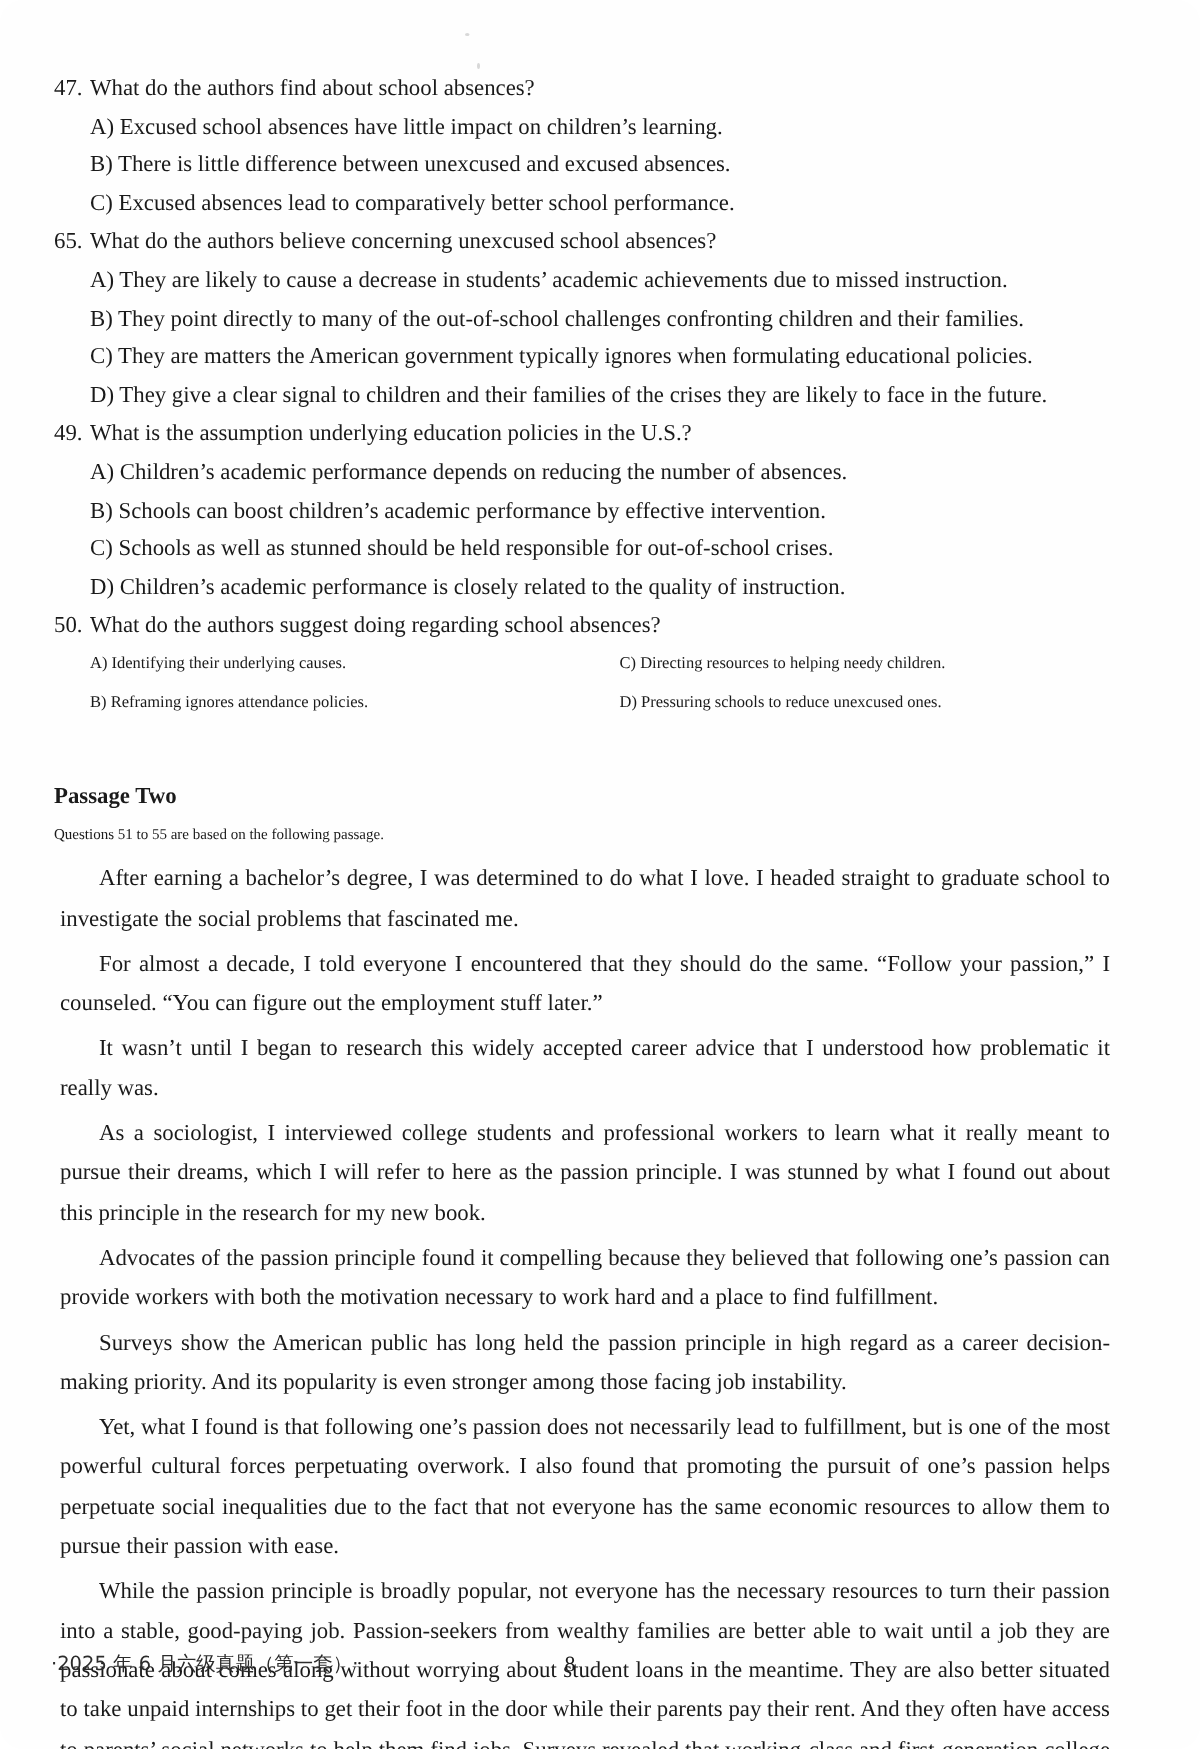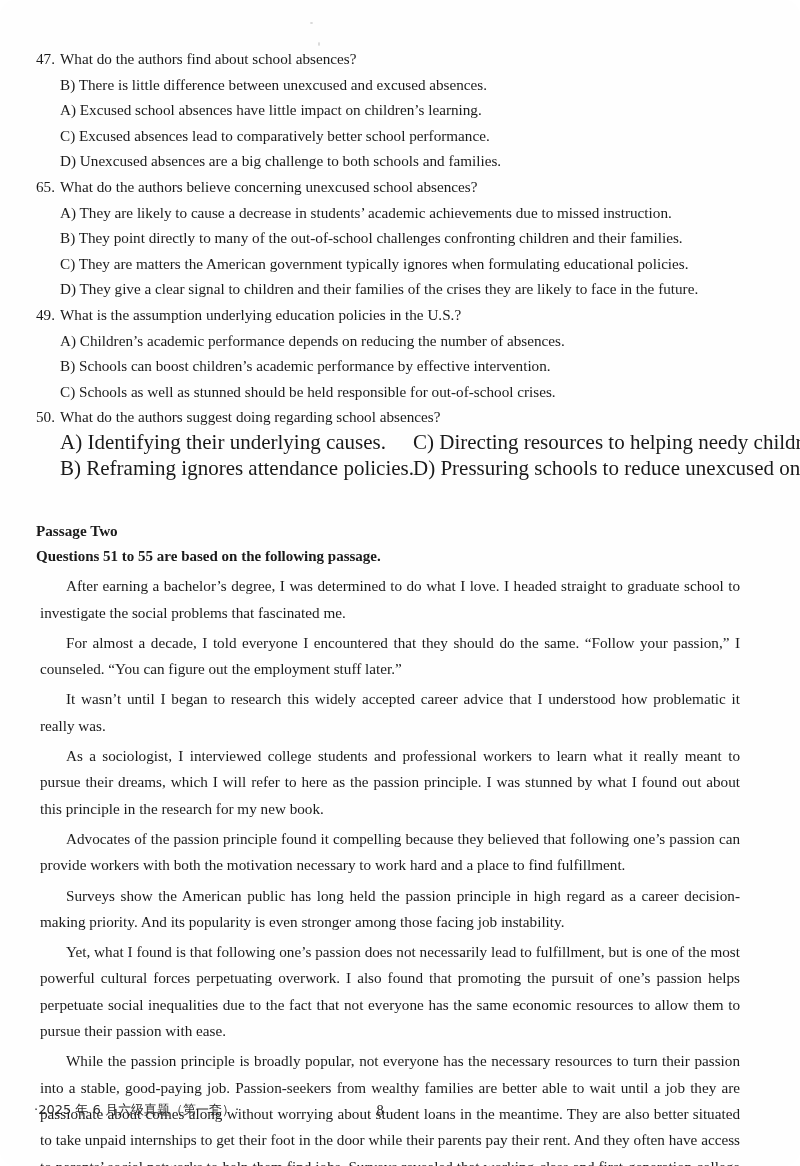--- a/index.html
+++ b/index.html
@@ -46,21 +46,21 @@
   }
   .opt {
     font-size: 15.2px;
     line-height: 25.6px;
     padding-left: 24px;
     white-space: nowrap;
   }
   
   .opt-row {
     display: flex;
-    font-size: 21px;
+    font-size: 11px;
     line-height: 25.6px;
     padding-left: 24px;
   }
   .opt-col-a {
     width: 353px;
     flex: 0 0 353px;
     white-space: nowrap;
   }
   .opt-col-b {
     white-space: nowrap;
@@ -70,23 +70,23 @@
   .passage-gap {
     height: 21px;
   }
   .passage-head {
     font-size: 15.2px;
     line-height: 25.6px;
     font-weight: bold;
     margin-top: 16px;
   }
   .questions-head {
-    font-size: 15px;
-    line-height: 25.6px;
-    font-weight: bold;
+    font-size: 10px;
+    line-height: 25.6px;
+    font-weight: normal;
   }
 
   
   .para {
     font-size: 15.2px;
     line-height: 26.3px;
     text-align: justify;
     text-justify: inter-word;
     text-indent: 26px;
     margin: 4px;
@@ -137,39 +137,39 @@
 
 <div class="page">
 
   <div class="speckle s1"></div>
   <div class="speckle s2"></div>
 
   <div class="content">
 
     <div class="question-block">
       <div class="q-stem"><span class="q-num">47.</span><span>What do the authors find about school absences?</span></div>
+      <div class="opt">A) Excused school absences have little impact on children’s learning.</div>
       <div class="opt">B) There is little difference between unexcused and excused absences.</div>
-      <div class="opt">A) Excused school absences have little impact on children’s learning.</div>
       <div class="opt">C) Excused absences lead to comparatively better school performance.</div>
-      <div class="opt">D) Unexcused absences are a big challenge to both schools and families.</div>
     </div>
 
     <div class="question-block">
       <div class="q-stem"><span class="q-num">65.</span><span>What do the authors believe concerning unexcused school absences?</span></div>
       <div class="opt">A) They are likely to cause a decrease in students’ academic achievements due to missed instruction.</div>
       <div class="opt">B) They point directly to many of the out-of-school challenges confronting children and their families.</div>
       <div class="opt">C) They are matters the American government typically ignores when formulating educational policies.</div>
       <div class="opt">D) They give a clear signal to children and their families of the crises they are likely to face in the future.</div>
     </div>
 
     <div class="question-block">
       <div class="q-stem"><span class="q-num">49.</span><span>What is the assumption underlying education policies in the U.S.?</span></div>
       <div class="opt">A) Children’s academic performance depends on reducing the number of absences.</div>
       <div class="opt">B) Schools can boost children’s academic performance by effective intervention.</div>
       <div class="opt">C) Schools as well as stunned should be held responsible for out-of-school crises.</div>
+      <div class="opt">D) Children’s academic performance is closely related to the quality of instruction.</div>
     </div>
 
     <div class="question-block">
       <div class="q-stem"><span class="q-num">50.</span><span>What do the authors suggest doing regarding school absences?</span></div>
       <div class="opt-row">
         <div class="opt-col-a">A) Identifying their underlying causes.</div>
         <div class="opt-col-b">C) Directing resources to helping needy children.</div>
       </div>
       <div class="opt-row">
         <div class="opt-col-a">B) Reframing ignores attendance policies.</div>

